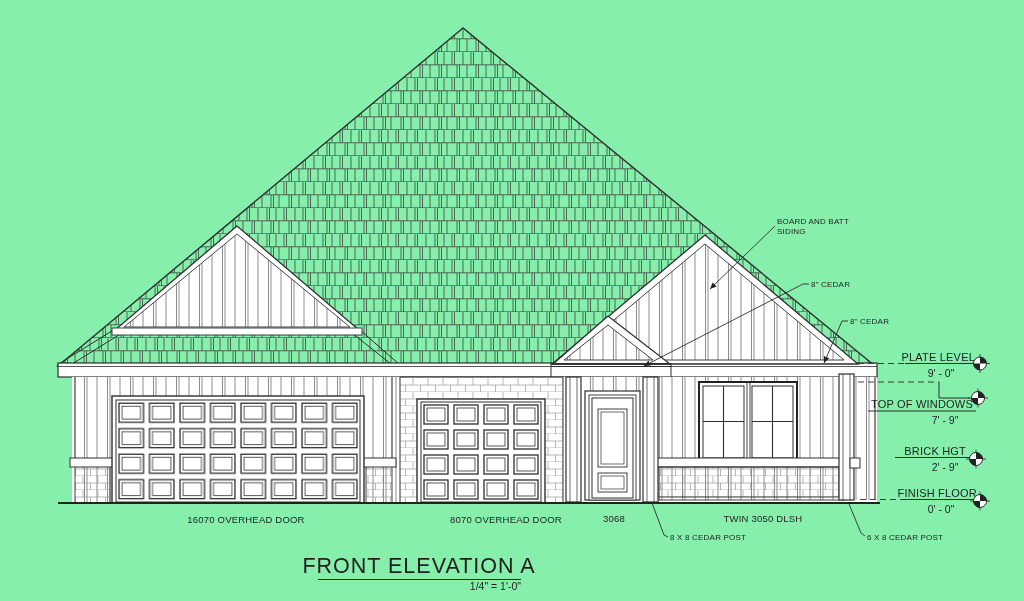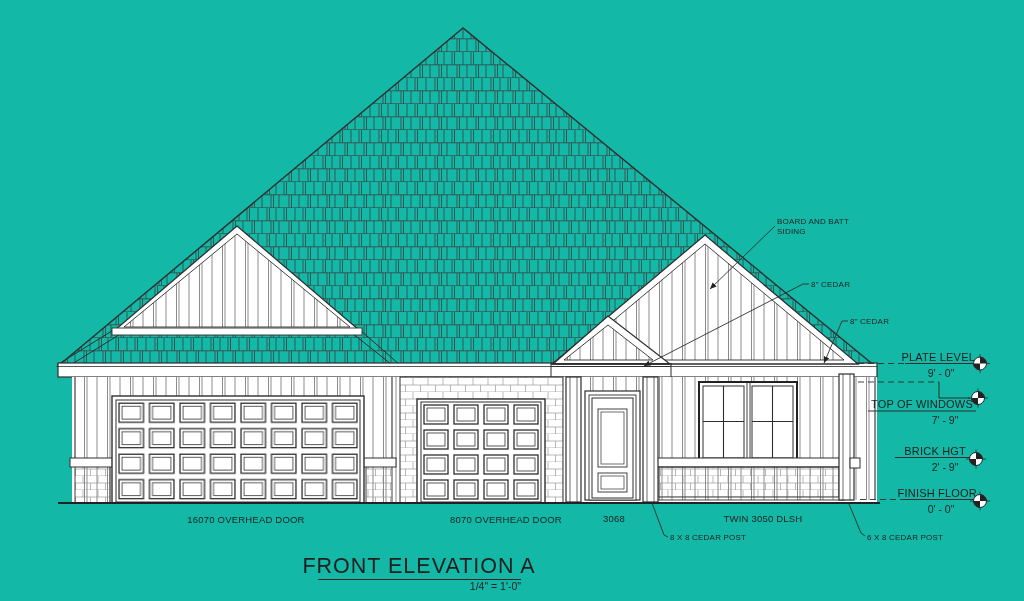--- a/index.html
+++ b/index.html
@@ -1,16 +1,16 @@
 <!DOCTYPE html>
 <html><head>
 <meta charset="utf-8">
 <style>
   html,body{margin:0;padding:0;background:#fff;}
-  #stage{position:relative;width:1024px;height:601px;background:#14b8a6;overflow:hidden;
+  #stage{position:relative;width:1024px;height:601px;background:#86efac;overflow:hidden;
          font-family:"Liberation Sans", sans-serif;}
   svg{position:absolute;left:0;top:0;}
   svg text{fill:#1f1f1f;font-family:"Liberation Sans", sans-serif;}
   .lbl{font-size:9.5px;letter-spacing:.2px;}
   .callout{font-size:8px;letter-spacing:.2px;}
   .lvlname{font-size:11px;letter-spacing:.2px;}
   .lvlval{font-size:10.5px;}
   .title{font-size:21.5px;letter-spacing:1px;}
   .scale{font-size:10.5px;}
 </style>

